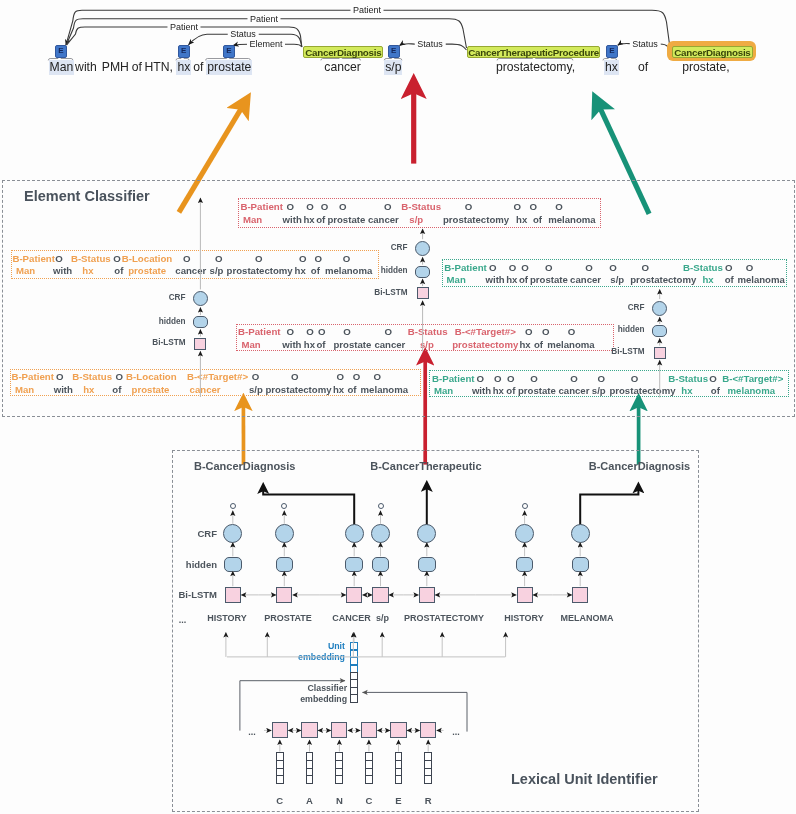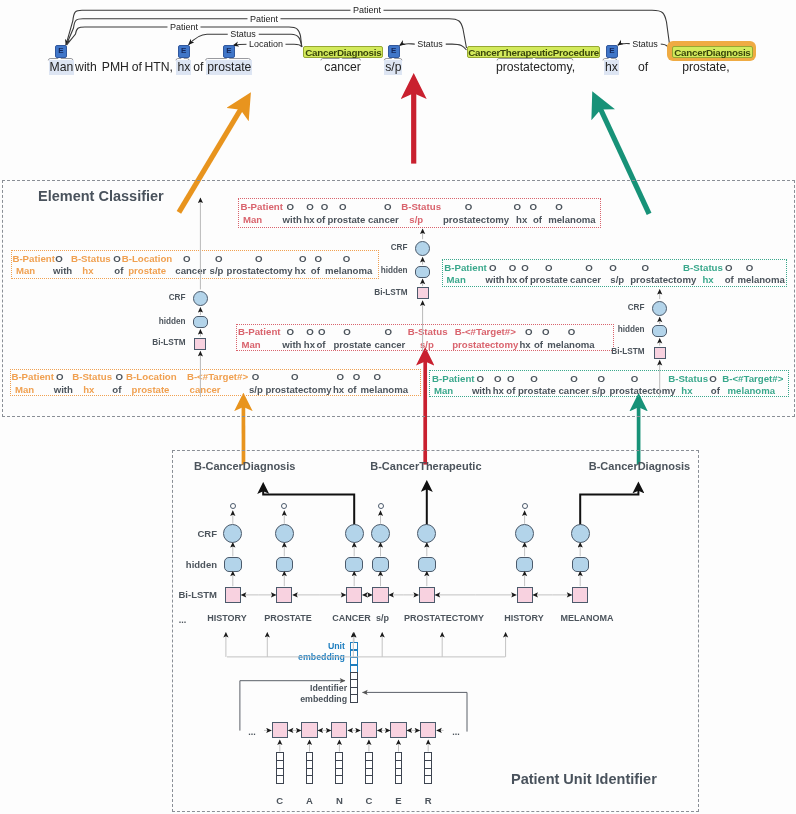--- a/index.html
+++ b/index.html
@@ -99,21 +99,21 @@
 <div class="tok" style="left:324.3px;">cancer</div>
 <div class="tok hl" style="left:385.2px;">s/p</div>
 <div class="tok" style="left:496.0px;">prostatectomy,</div>
 <div class="tok hl" style="left:604.9px;">hx</div>
 <div class="tok" style="left:638.0px;">of</div>
 <div class="tok" style="left:682.2px;">prostate,</div>
 <div class="rlab" style="left:367.0px;top:10.3px;">Patient</div>
 <div class="rlab" style="left:264.0px;top:18.7px;">Patient</div>
 <div class="rlab" style="left:184.0px;top:27.0px;">Patient</div>
 <div class="rlab" style="left:243.0px;top:34.3px;">Status</div>
-<div class="rlab" style="left:266.0px;top:44.2px;">Location</div>
+<div class="rlab" style="left:266.0px;top:44.2px;">Element</div>
 <div class="rlab" style="left:430.0px;top:44.1px;">Status</div>
 <div class="rlab" style="left:645.0px;top:43.8px;">Status</div>
 </div>
 <svg class="ov" width="796" height="814">
 <defs>
         <marker id="mo" markerWidth="5" markerHeight="5" refX="2.6" refY="2.5" orient="auto">
           <path d="M0,0 L5,2.5 L0,5 L1.1,2.5 Z" fill="#e8941e"></path>
         </marker>
         <marker id="mr" markerWidth="5" markerHeight="5" refX="2.6" refY="2.5" orient="auto">
           <path d="M0,0 L5,2.5 L0,5 L1.1,2.5 Z" fill="#c9202f"></path>
@@ -123,23 +123,23 @@
         </marker>
       </defs>
 <line x1="178.9" y1="212.4" x2="244.5" y2="103" stroke="#e8941e" stroke-width="5.2" marker-end="url(#mo)"></line>
 <line x1="413.7" y1="163.6" x2="413.7" y2="85.5" stroke="#c9202f" stroke-width="5.2" marker-end="url(#mr)"></line>
 <line x1="649.1" y1="213.9" x2="597.5" y2="102.5" stroke="#179278" stroke-width="5.2" marker-end="url(#mg)"></line>
 <line x1="243.5" y1="464.7" x2="243.4" y2="401.5" stroke="#e8941e" stroke-width="3.7" marker-end="url(#mo)"></line>
 <line x1="425.2" y1="464.6" x2="425.2" y2="356" stroke="#c9202f" stroke-width="3.7" marker-end="url(#mr)"></line>
 <line x1="638.6" y1="464.6" x2="638.6" y2="401.8" stroke="#179278" stroke-width="3.7" marker-end="url(#mg)"></line>
 </svg>
 <div class="panel" style="left:2.4px;top:180.4px;width:791px;height:234.7px;"></div>
-<div class="panel-title" style="left:38px;top:188px;">Element Classifier</div>
+<div class="panel-title" style="left:24px;top:188px;">Element Classifier</div>
 <div class="panel" style="left:172px;top:450px;width:525px;height:360px;"></div>
-<div class="panel-title" style="left:511px;top:771px;">Patient Unit Identifier</div>
+<div class="panel-title" style="left:511px;top:771px;">Lexical Unit Identifier</div>
 <div class="seq" style="left:238.0px;top:198.3px;width:363.0px;height:29.5px;border-color:#d9636d;"></div>
 <div class="sqtag" style="left:240.4px;top:201.3px;color:#d9636d;">B-Patient</div>
 <div class="sqtag" style="left:286.4px;top:201.3px;color:#4c545c;">O</div>
 <div class="sqtag" style="left:306.3px;top:201.3px;color:#4c545c;">O</div>
 <div class="sqtag" style="left:320.7px;top:201.3px;color:#4c545c;">O</div>
 <div class="sqtag" style="left:339.0px;top:201.3px;color:#4c545c;">O</div>
 <div class="sqtag" style="left:384.1px;top:201.3px;color:#4c545c;">O</div>
 <div class="sqtag" style="left:401.2px;top:201.3px;color:#d9636d;">B-Status</div>
 <div class="sqtag" style="left:464.8px;top:201.3px;color:#4c545c;">O</div>
 <div class="sqtag" style="left:513.4px;top:201.3px;color:#4c545c;">O</div>
@@ -345,21 +345,21 @@
 <div class="wlab" style="left:182.5px;top:614.5px;">...</div>
 <div class="wlab" style="left:227.0px;top:613.0px;">HISTORY</div>
 <div class="wlab" style="left:288.0px;top:613.0px;">PROSTATE</div>
 <div class="wlab" style="left:351.5px;top:613.0px;">CANCER</div>
 <div class="wlab" style="left:382.5px;top:613.0px;">s/p</div>
 <div class="wlab" style="left:444.0px;top:613.0px;">PROSTATECTOMY</div>
 <div class="wlab" style="left:524.0px;top:613.0px;">HISTORY</div>
 <div class="wlab" style="left:587.0px;top:613.0px;">MELANOMA</div>
 <div class="emb" style="left:275.0px;top:640.5px;width:70px;color:#1f7fc0;">Unit</div>
 <div class="emb" style="left:275.0px;top:651.5px;width:70px;color:#1f7fc0;">embedding</div>
-<div class="emb" style="left:277.1px;top:682.5px;width:70px;color:#4c545c;">Identifier</div>
+<div class="emb" style="left:277.1px;top:682.5px;width:70px;color:#4c545c;">Classifier</div>
 <div class="emb" style="left:277.1px;top:693.5px;width:70px;color:#4c545c;">embedding</div>
 <div class="embcell" style="left:349.8px;top:642.1px;width:8.4px;height:8.4px;border-color:#1f7fc0;"></div>
 <div class="embcell" style="left:349.8px;top:649.6px;width:8.4px;height:8.4px;border-color:#1f7fc0;"></div>
 <div class="embcell" style="left:349.8px;top:657.0px;width:8.4px;height:8.4px;border-color:#1f7fc0;"></div>
 <div class="embcell" style="left:349.8px;top:664.5px;width:8.4px;height:8.4px;border-color:#1f7fc0;"></div>
 <div class="embcell" style="left:349.8px;top:671.9px;width:8.4px;height:8.4px;border-color:#3d4450;"></div>
 <div class="embcell" style="left:349.8px;top:679.4px;width:8.4px;height:8.4px;border-color:#3d4450;"></div>
 <div class="embcell" style="left:349.8px;top:686.9px;width:8.4px;height:8.4px;border-color:#3d4450;"></div>
 <div class="embcell" style="left:349.8px;top:694.3px;width:8.4px;height:8.4px;border-color:#3d4450;"></div>
 <div class="nsq" style="left:271.7px;top:722.2px;width:16.3px;height:16.3px;"></div>

